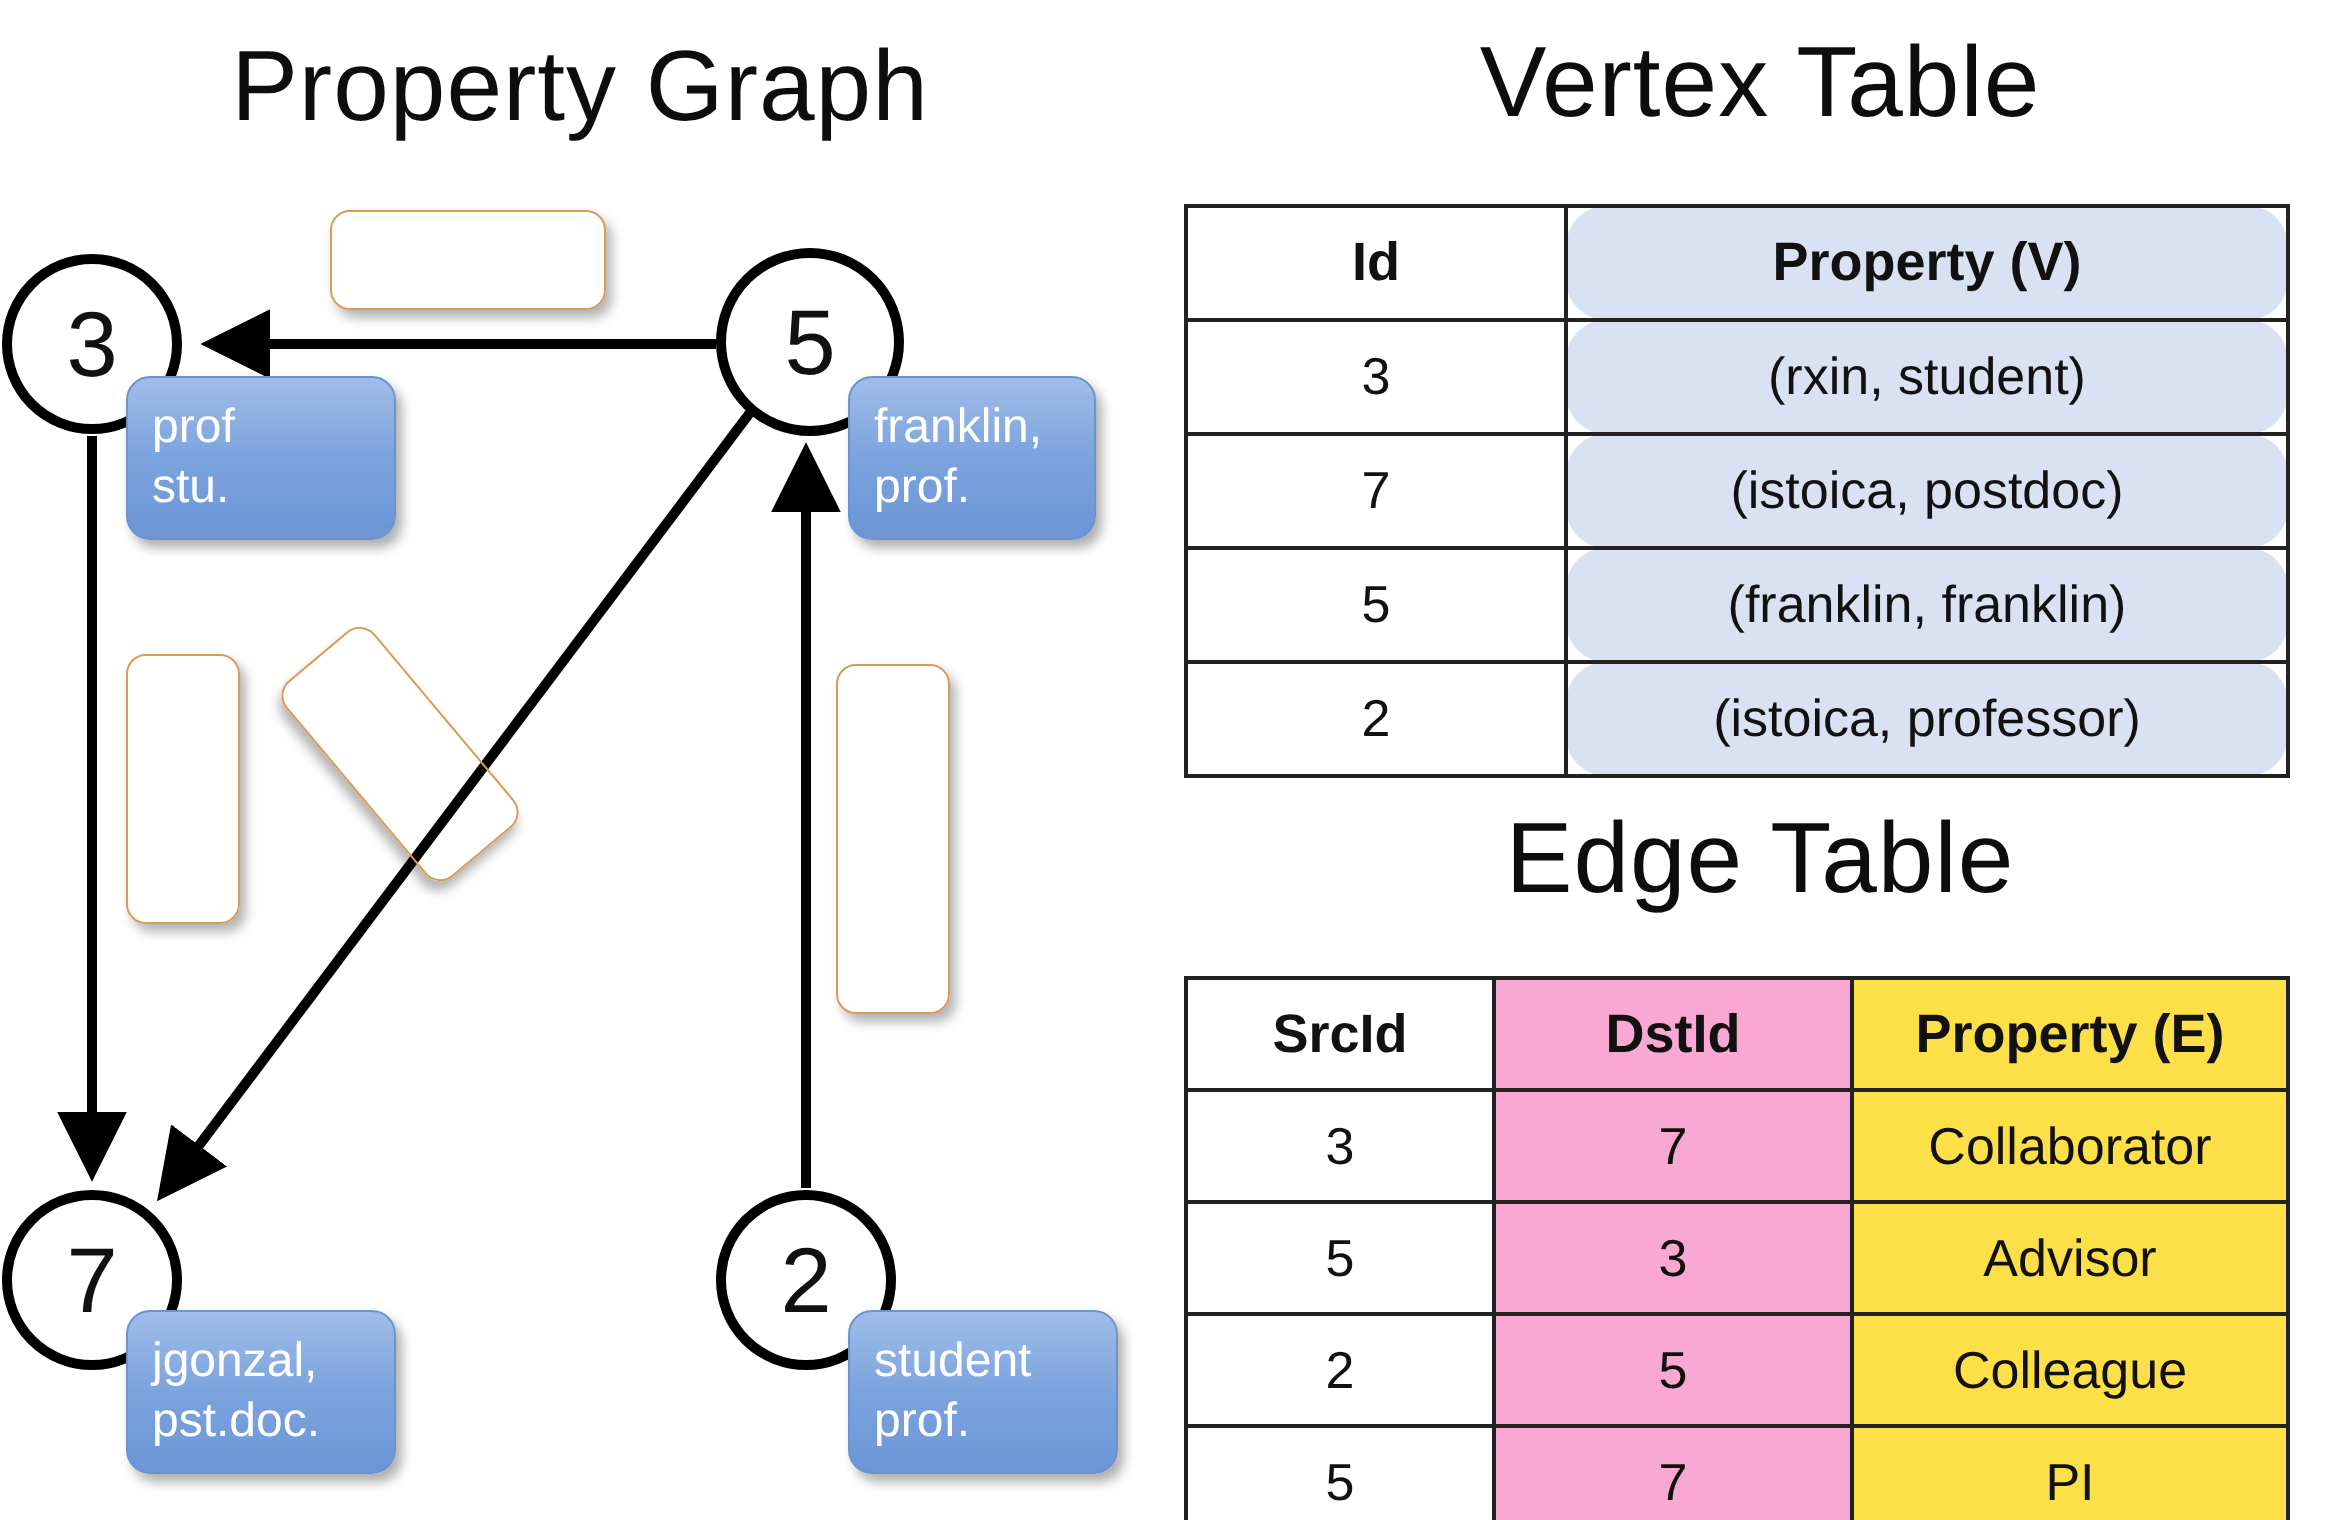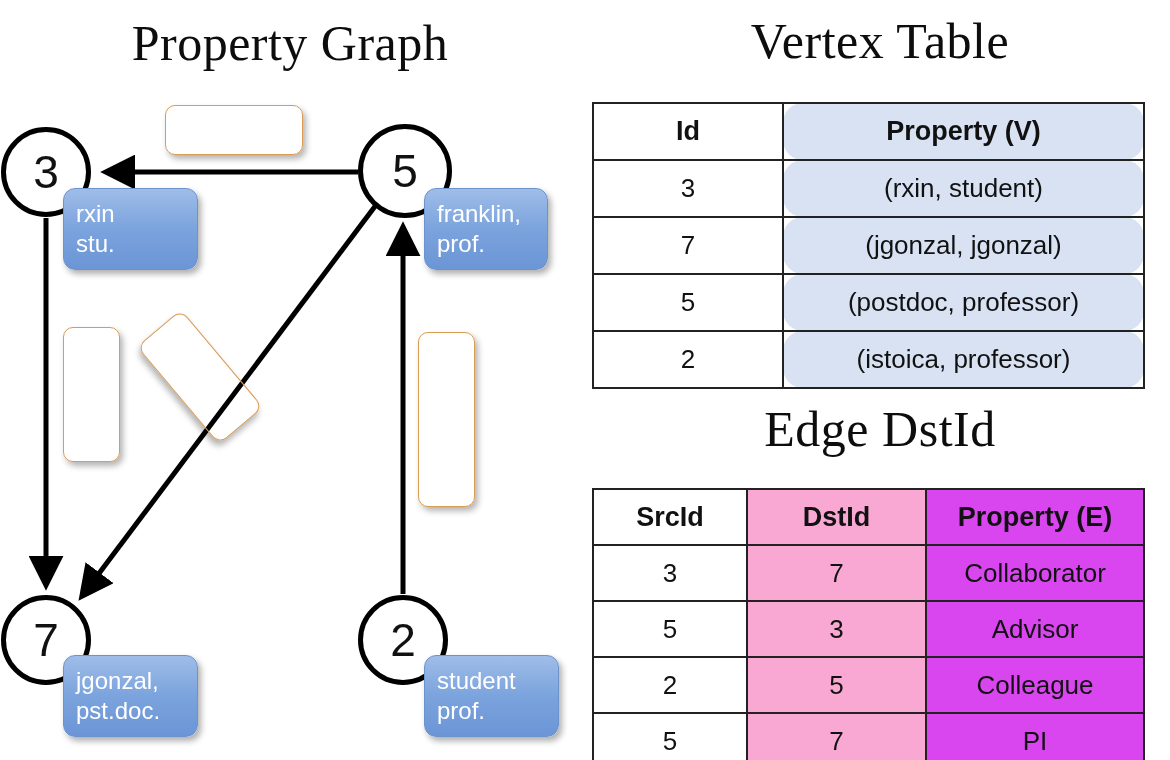--- a/index.html
+++ b/index.html
@@ -12,21 +12,21 @@
     height: 760px;
     position: relative;
     overflow: hidden;
     font-family: "Liberation Sans", sans-serif;
     color: #1a1a1a;
   }
 
   
   .title {
     position: absolute;
-    font-family: Liberation Serif, serif;
+    font-family: Liberation Sans, sans-serif;
     font-weight: 300;
     font-size: 50px;
     letter-spacing: 0.5px;
     color: #0d0d0d;
     white-space: nowrap;
     text-align: center;
   }
   #graph-title { left: 0; top: 14px; width: 580px; }
   #vertex-title { left: 590px; top: 12px; width: 580px; }
   #edge-title { left: 590px; top: 400px; width: 580px; }
@@ -110,21 +110,21 @@
 
   #vertex-table { left: 592px; top: 102px; width: 553px; }
   #vertex-table td, #vertex-table th { height: 55px; }
   #vertex-table .c-id { width: 188px; background: #ffffff; }
   #vertex-table .c-prop { background: #d8e2f3; border-radius: 20px; }
 
   #edge-table { left: 592px; top: 488px; width: 553px; }
   #edge-table td, #edge-table th { height: 54px; }
   #edge-table .c-src { width: 152px; background: #ffffff; border-radius: 24px; }
   #edge-table .c-dst { width: 177px; background: #f9a8d4; }
-  #edge-table .c-prop { background: #d946ef; }
+  #edge-table .c-prop { background: #fde047; }
 </style>
 </head>
 <body>
 
 <div id="graph-panel">
 
   <div class="title" id="graph-title">Property Graph</div>
 
   <svg id="graph-svg" width="585" height="760">
     <defs>
@@ -149,21 +149,21 @@
     <span>5</span>
   </div>
   <div class="node-circle" style="left:1px; top:595px; width:90px; height:90px;">
     <span>7</span>
   </div>
   <div class="node-circle" style="left:358px; top:595px; width:90px; height:90px;">
     <span>2</span>
   </div>
 
   <div class="prop-box" style="left:63px; top:188px; width:135px; height:82px;">
-    <span>rxin</span>
+    <span>prof</span>
     <span>stu.</span>
   </div>
   <div class="prop-box" style="left:424px; top:188px; width:124px; height:82px;">
     <span>franklin,</span>
     <span>prof.</span>
   </div>
   <div class="prop-box" style="left:63px; top:655px; width:135px; height:82px;">
     <span>jgonzal,</span>
     <span>pst.doc.</span>
   </div>
@@ -198,34 +198,34 @@
       <th class="c-prop">Property (V)</th>
     </tr>
   </thead>
   <tbody>
     <tr>
       <td class="c-id">3</td>
       <td class="c-prop">(rxin, student)</td>
     </tr>
     <tr>
       <td class="c-id">7</td>
-      <td class="c-prop">(jgonzal, jgonzal)</td>
+      <td class="c-prop">(istoica, postdoc)</td>
     </tr>
     <tr>
       <td class="c-id">5</td>
-      <td class="c-prop">(postdoc, professor)</td>
+      <td class="c-prop">(franklin, franklin)</td>
     </tr>
     <tr>
       <td class="c-id">2</td>
       <td class="c-prop">(istoica, professor)</td>
     </tr>
   </tbody>
 </table>
 
-<div class="title" id="edge-title">Edge DstId</div>
+<div class="title" id="edge-title">Edge Table</div>
 
 <table class="grid" id="edge-table">
   <thead>
     <tr>
       <th class="c-src">SrcId</th>
       <th class="c-dst">DstId</th>
       <th class="c-prop">Property (E)</th>
     </tr>
   </thead>
   <tbody>

